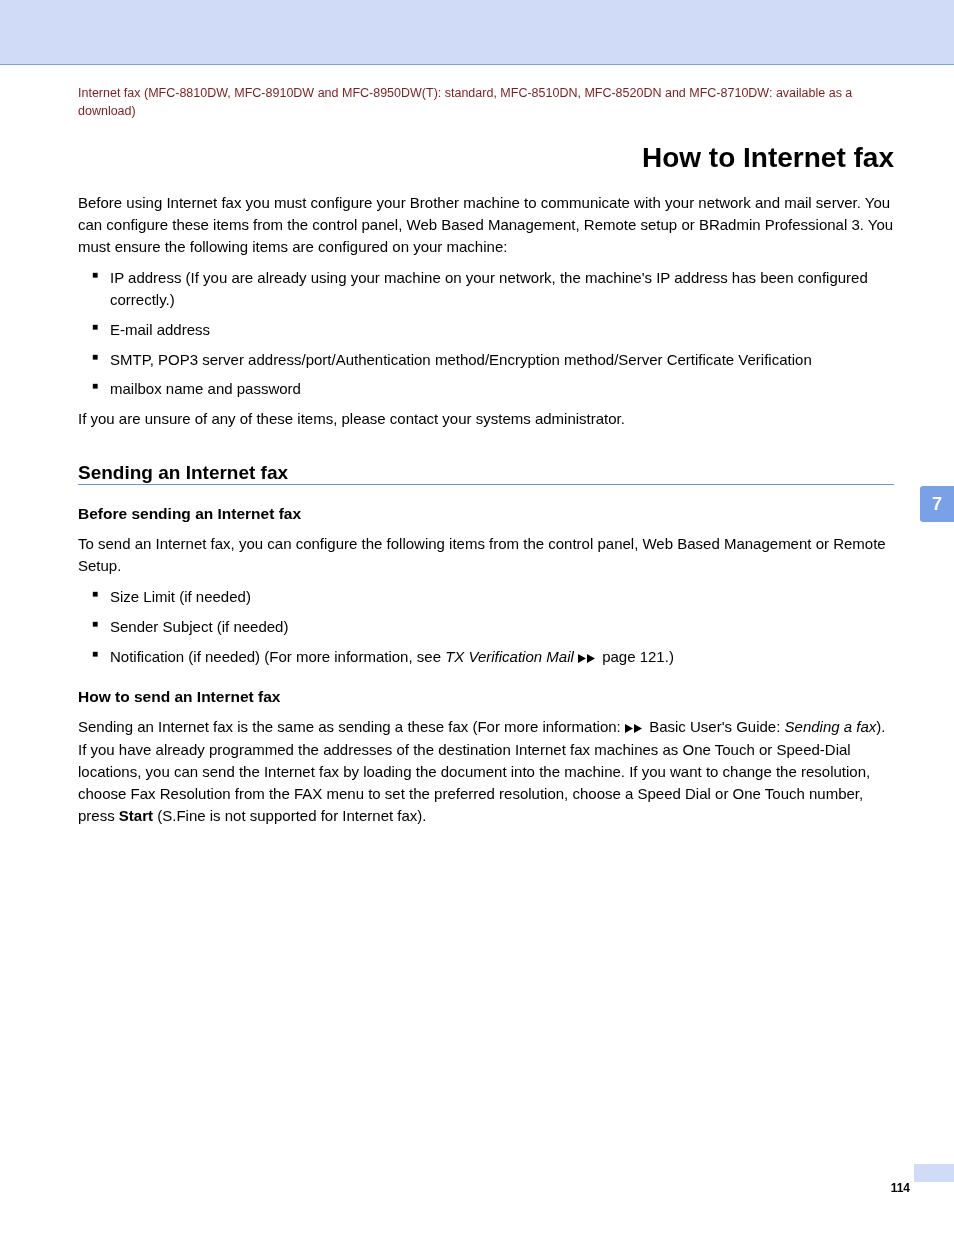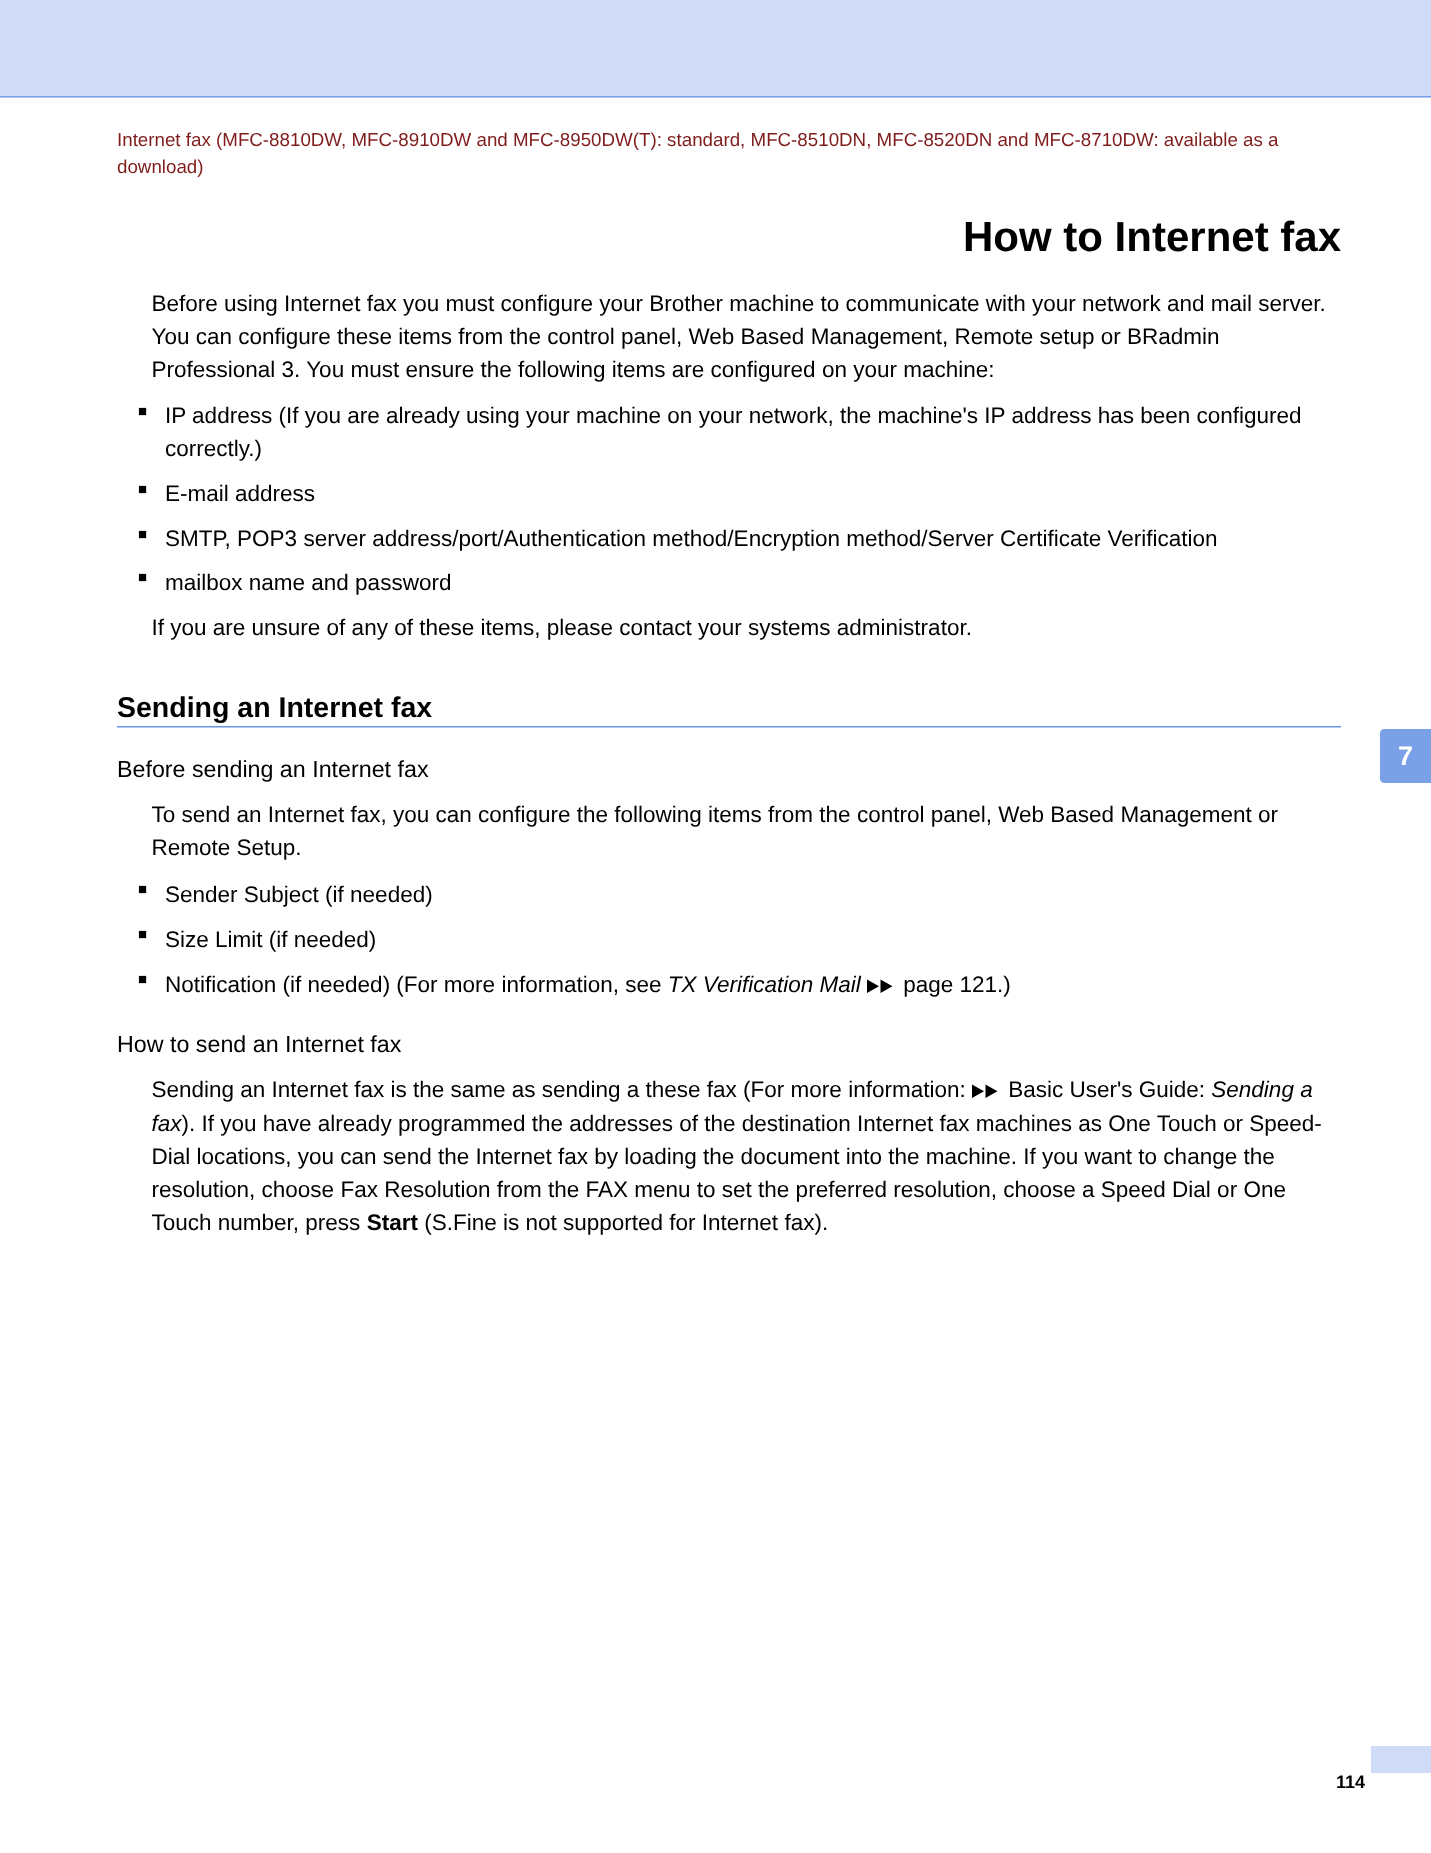--- a/index.html
+++ b/index.html
@@ -30,21 +30,20 @@
     h1 {
       font-size: 28px;
       font-weight: bold;
       margin-bottom: 18px;
       text-align: right;
     }
     .para {
       font-size: 15px;
       line-height: 1.45;
       margin-bottom: 10px;
-      margin-left: 23px;
     }
     ul.blist {
       list-style: none;
       padding-left: 14px;
       margin-bottom: 8px;
     }
     ul.blist li {
       position: relative;
       padding-left: 18px;
       margin-bottom: 8px;
@@ -62,21 +61,21 @@
     h2 {
       font-size: 19px;
       font-weight: bold;
       margin-top: 32px;
       padding-bottom: 0;
       border-bottom: 1px solid #6a93e0;
       margin-bottom: 20px;
     }
     h3 {
       font-size: 15.5px;
-      font-weight: normal;
+      font-weight: bold;
       margin-top: 18px;
       margin-bottom: 10px;
     }
     .italic { font-style: italic; }
     .bold { font-weight: bold; }
     .mono { font-family: Liberation Sans, sans-serif; }
     .side-tab {
       position: absolute;
       right: 0;
       top: 486px;
@@ -134,22 +133,22 @@
 
   <p class="para">If you are unsure of any of these items, please contact your systems administrator.</p>
 
   <h2>Sending an Internet fax</h2>
 
   <h3>Before sending an Internet fax</h3>
 
   <p class="para">To send an Internet fax, you can configure the following items from the control panel, Web Based Management or Remote Setup.</p>
 
   <ul class="blist">
+    <li>Size Limit (if needed)</li>
     <li>Sender Subject (if needed)</li>
-    <li>Size Limit (if needed)</li>
     <li>
       <span>Notification (if needed) (For more information, see </span><span class="italic">TX Verification Mail</span>
       <span class="arrows"><svg width="20" height="11" viewBox="0 0 20 11">
             <path d="M0 1 L8 5.5 L0 10 Z M9 1 L17 5.5 L9 10 Z" fill="#000"></path>
           </svg></span><span> page 121.)</span>
     </li>
   </ul>
 
   <h3>How to send an Internet fax</h3>
 

